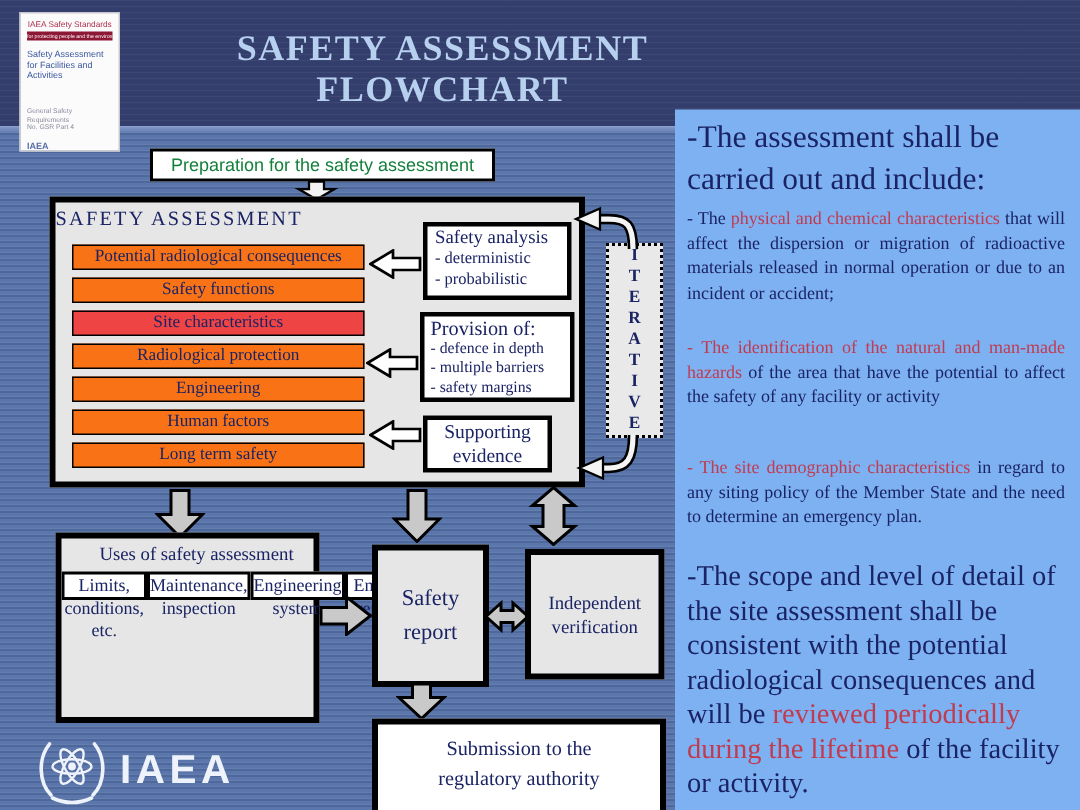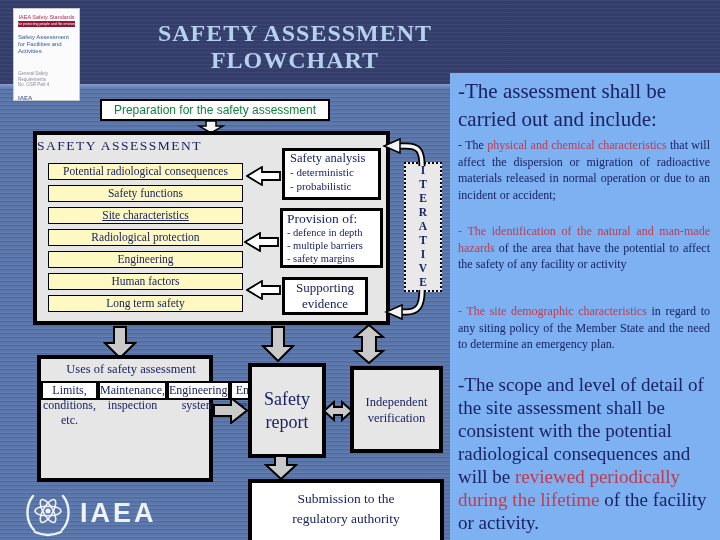--- a/index.html
+++ b/index.html
@@ -34,44 +34,44 @@
   .thumb-logo{color:#5870a8;font-size:6px;margin-top:7px;font-weight:700;font-family:"Liberation Sans",sans-serif;}
   
   .navy{color:var(--navy,#1a2364);}
   .prep-box{position:absolute;left:100px;top:99px;width:226px;height:18px;background:#fff;
     border:2px solid #000;text-align:center;font-size:12px;line-height:18px;color:#15803d;
     font-family:"Liberation Sans",sans-serif;}
   .sa-container{position:absolute;left:33px;top:131px;width:349px;height:186px;
     background:var(--box_gray,#e6e6e6);border:4px solid #000;}
   .sa-header{text-align:left;margin-top:3px;font-size:13.5px;letter-spacing:1.5px;}
   .left-col{position:absolute;left:11px;top:28px;}
-  .flow-item{width:193px;height:15px;background:#fef9c3;border:1px solid #000;margin-bottom:5px;
+  .flow-item{width:193px;height:15px;background:#f97316;border:1px solid #000;margin-bottom:5px;
     text-align:center;font-size:11.5px;line-height:15px;color:var(--navy,#1a2364);}
-  .flow-item.hl{background:#fef9c3;text-decoration:underline;}
+  .flow-item.hl{background:#ef4444;}
   .sa-analysis{position:absolute;left:245px;top:13px;width:88px;height:46px;background:#fff;
     border:3px solid #000;padding-left:5px;font-size:11px;line-height:14px;}
   .sa-analysis .bx-title{font-size:12.5px;}
   .provision{position:absolute;left:243px;top:73px;width:93px;height:54px;background:#fff;
     border:3px solid #000;padding-left:4px;font-size:10.5px;line-height:13px;}
   .provision .bx-title{font-size:13.5px;line-height:15px;}
   .supporting{position:absolute;left:245px;top:142px;width:80px;height:32px;background:#fff;
     border:3px solid #000;text-align:center;font-size:13px;line-height:16px;}
   .iter-box{position:absolute;left:404px;top:162px;width:34px;height:126px;background:#e9e9e9;
     border:2px dotted #000;display:flex;align-items:center;justify-content:center;}
   .iter-text{writing-mode:vertical-rl;text-orientation:upright;font-size:11.5px;font-weight:700;
     letter-spacing:2px;color:var(--navy,#1a2364);}
   .uses-box{position:absolute;left:37px;top:355px;width:168px;height:119px;
     background:var(--box_gray,#e6e6e6);border:4px solid #000;}
   .uses-header{text-align:center;margin-top:3px;font-size:12.5px;padding-left:12px;}
   .uses-items{display:flex;flex-direction:row;align-items:center;margin-top:4px;}
   .uses-item{width:142px;height:15px;background:#fff;border:2px solid #000;margin-bottom:3px;
     text-align:center;font-size:12px;line-height:15px;color:var(--navy,#1a2364);}
   .safety-report{position:absolute;left:248px;top:363px;width:70px;height:87px;
     background:var(--box_gray,#e6e6e6);border:4px solid #000;text-align:center;
-    font-size:18px;line-height:23px;padding-top:0;display:flex;align-items:center;justify-content:center;}
+    font-size:15px;line-height:23px;padding-top:0;display:flex;align-items:center;justify-content:center;}
   .indep{position:absolute;left:350px;top:366px;width:85px;height:79px;
     background:var(--box_gray,#e6e6e6);border:4px solid #000;text-align:center;
     font-size:12.5px;line-height:16px;display:flex;align-items:center;justify-content:center;}
   .submission{position:absolute;left:248px;top:479px;width:188px;height:51px;background:#fff;
     border:4px solid #000;text-align:center;font-size:13.5px;line-height:20px;padding-top:6px;}
   .submission span{display:block;}
   .arrow{position:absolute;}
   
   .info-panel{position:absolute;left:450px;top:73px;width:270px;height:467px;
     background:var(--panel_bg,#7db1f2);}

